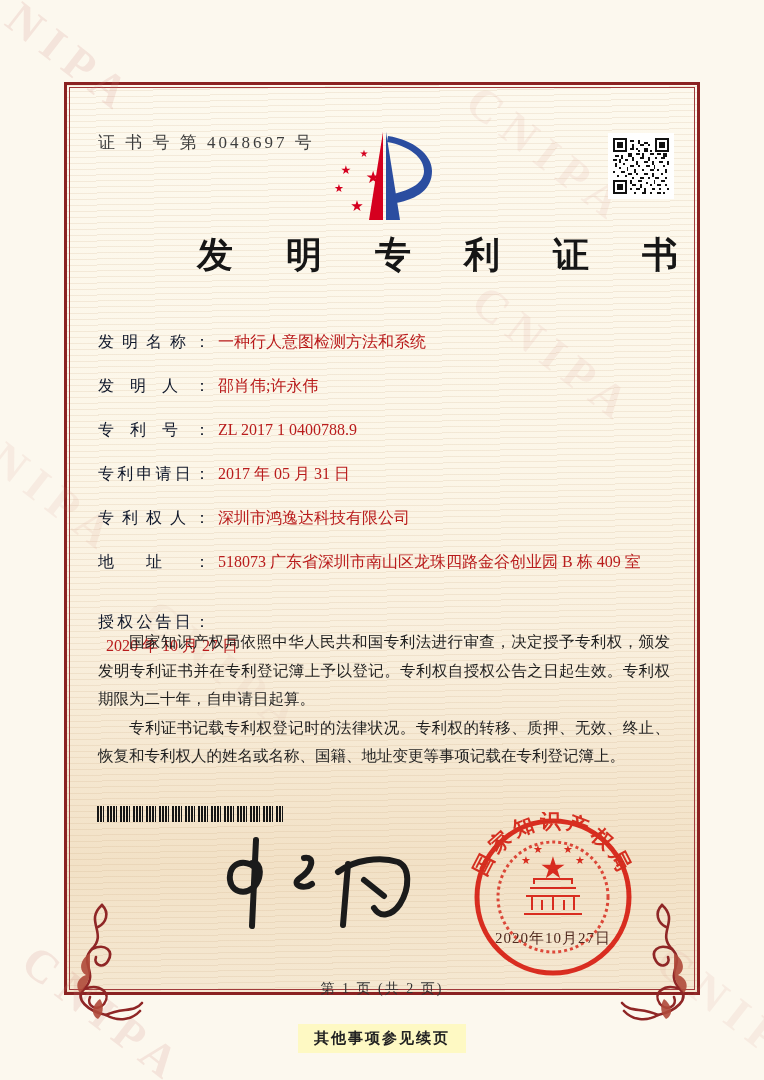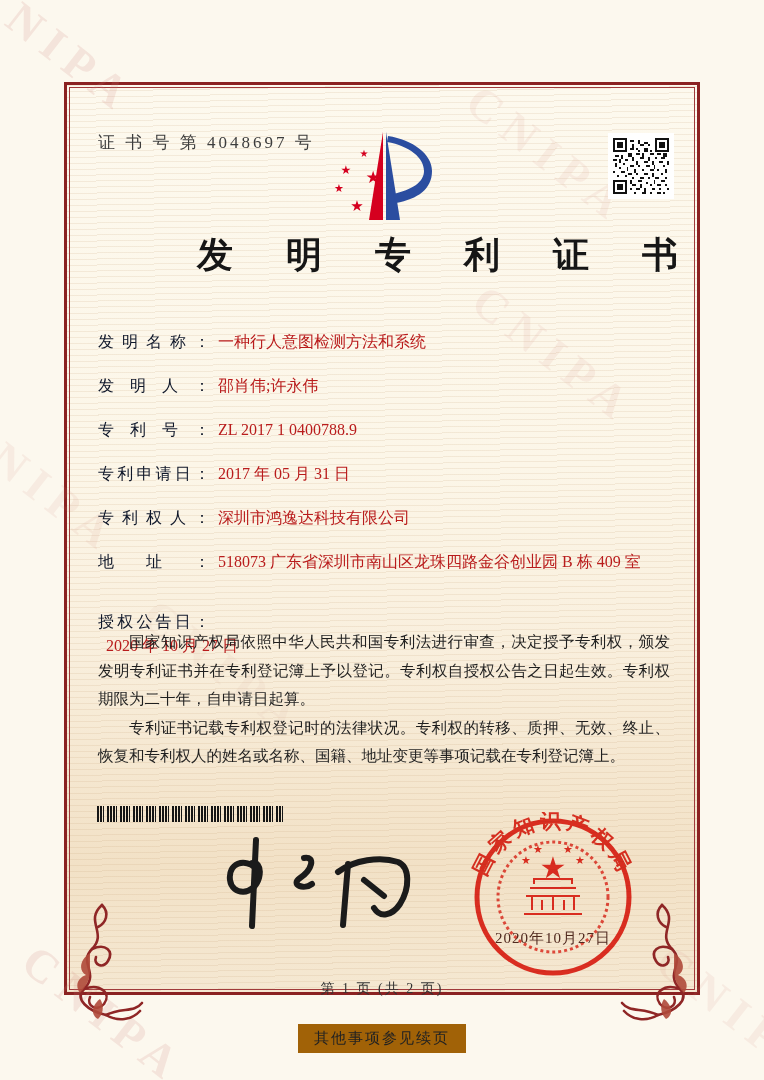--- a/index.html
+++ b/index.html
@@ -53,21 +53,21 @@
       #151515 6px 7px, transparent 7px 10px,
       #151515 10px 12px, transparent 12px 13px);
   }
   .director { position:absolute; left:108px; top:853px; z-index:3;
     font-family:"Liberation Sans","DejaVu Sans",sans-serif; font-size:17px; letter-spacing:3px; color:#1f1f1f; line-height:36px; }
   .signature { position:absolute; left:212px; top:830px; z-index:4; }
   .seal { position:absolute; left:468px; top:812px; z-index:5; opacity:0.95; mix-blend-mode:multiply; }
   .page-indicator { position:absolute; left:64px; top:980px; width:636px; text-align:center; font-size:14px; letter-spacing:2px; color:#333; z-index:3; }
   .cont-note {
     position:absolute; left:50%; transform:translateX(-50%); top:1024px; z-index:3;
-    background:#a16207; padding:5px 16px; font-size:15px; letter-spacing:2px; color:#222;
+    background:#fef9c3; padding:5px 16px; font-size:15px; letter-spacing:2px; color:#222;font-weight:bold;
   }
   .orn { position:absolute; z-index:6; }
   .orn.br { transform:scaleX(-1); }
 </style>
 </head>
 <body>
 
 <div class="page">
 
   <div class="wm" style="left:-42px; top:18px;">CNIPA</div>

